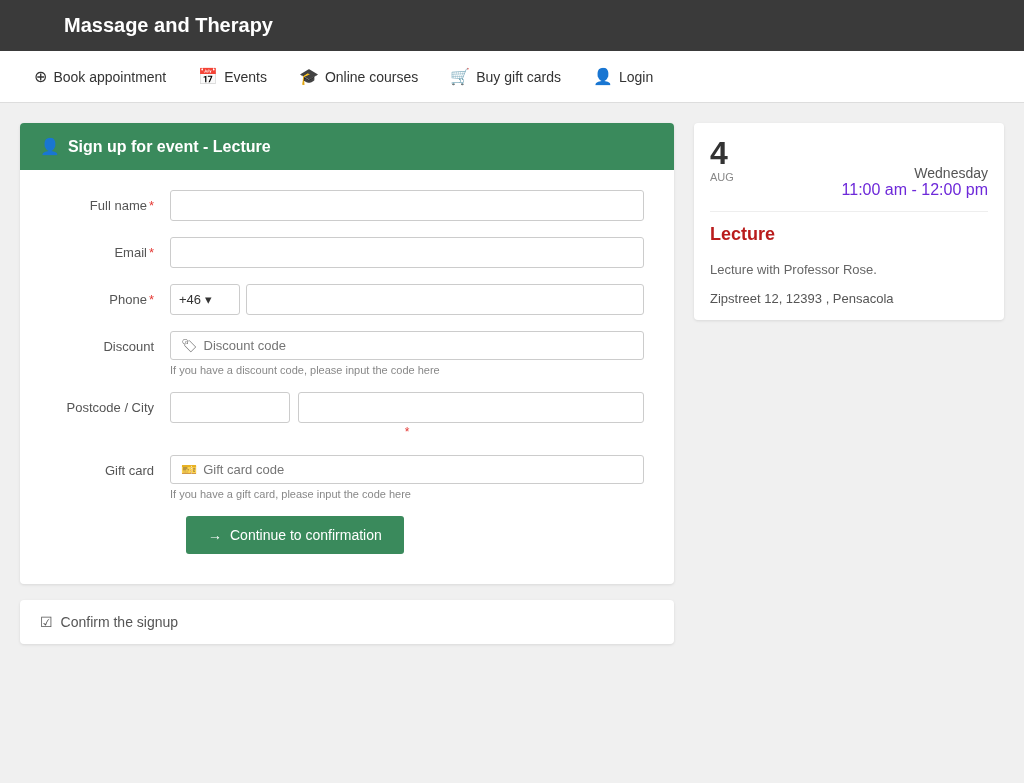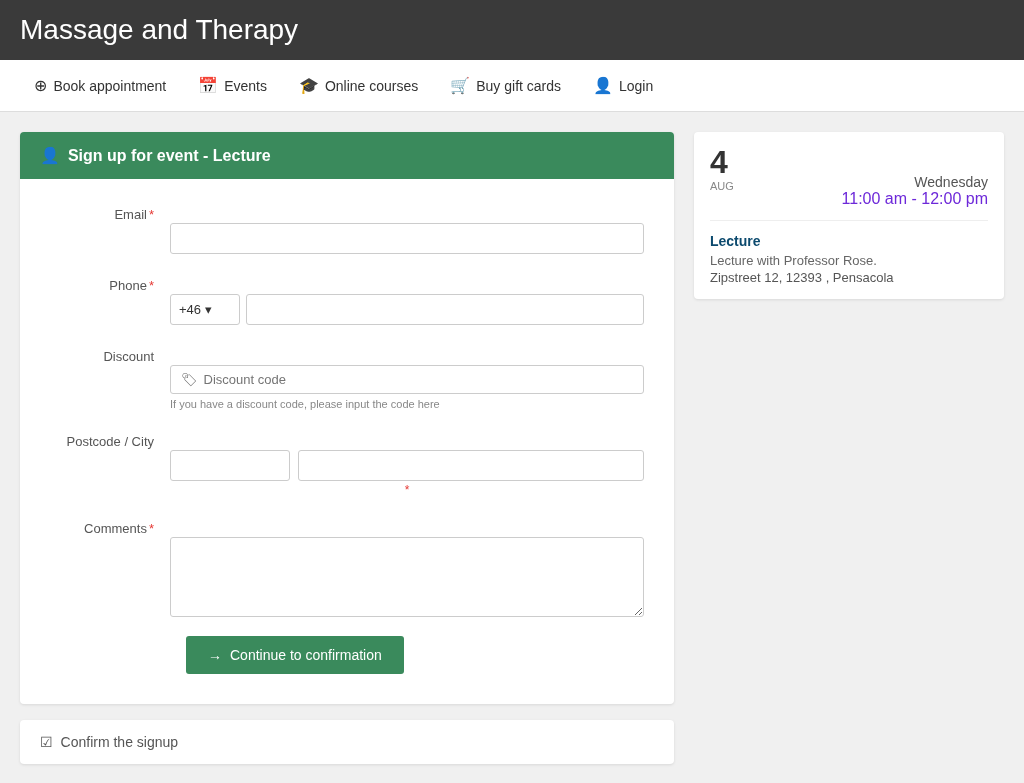--- a/index.html
+++ b/index.html
@@ -1,38 +1,38 @@
 <!DOCTYPE html>
 <html><head>
   <meta charset="utf-8">
   <style>
     * { box-sizing: border-box; margin: 0; padding: 0; }
     body { font-family: Arial, sans-serif; background: #f0f0f0; font-size: 14px; color: #333; }
 
     
     .header { background: #3a3a3a; color: #fff; padding: 14px 20px; }
-    .header h1 { font-size: 28px; font-weight: normal; }
+    .header h1 { font-size: 20px; font-weight: bold; margin-left: 44px; }
 
     
     .nav { background: #fff; border-bottom: 1px solid #ddd; padding: 0 20px; display: flex; align-items: center; gap: 4px; }
     .nav-item { display: flex; align-items: center; gap: 6px; padding: 16px 14px; color: #333; font-size: 14px; cursor: pointer; text-decoration: none; white-space: nowrap; }
     .nav-icon { font-size: 16px; }
 
     
     .main { display: flex; gap: 20px; padding: 20px; max-width: 1024px; margin: 0 auto; }
 
     
     .form-card { background: #fff; border-radius: 4px; flex: 1; overflow: hidden; box-shadow: 0 1px 3px rgba(0,0,0,0.1); }
     .form-header { background: #3a8a5c; color: #fff; padding: 14px 20px; display: flex; align-items: center; gap: 8px; font-size: 16px; font-weight: bold; }
     .form-body { padding: 20px 30px 30px; }
 
     .form-row { display: flex; align-items: flex-start; margin-bottom: 16px; }
     .form-label { width: 120px; min-width: 120px; text-align: right; padding-right: 16px; padding-top: 8px; font-size: 13px; color: #555; }
     .required-star { color: #e53935; margin-left: 2px; }
-    .form-control-wrap { flex: 1; margin-top: 24px; }
+    .form-control-wrap { flex: 1; }
     .form-input { width: 100%; border: 1px solid #ccc; border-radius: 3px; padding: 7px 10px; font-size: 13px; color: #333; outline: none; }
 
     
     .phone-wrap { display: flex; gap: 6px; }
     .phone-code { display: flex; align-items: center; border: 1px solid #ccc; border-radius: 3px; padding: 6px 8px; font-size: 13px; background: #fff; cursor: pointer; gap: 4px; min-width: 70px; }
     .phone-input { flex: 1; border: 1px solid #ccc; border-radius: 3px; padding: 7px 10px; font-size: 13px; outline: none; }
 
     
     .postcode-wrap { display: flex; gap: 8px; }
     .postcode-input { width: 120px; border: 1px solid #ccc; border-radius: 3px; padding: 7px 10px; font-size: 13px; outline: none; }
@@ -55,22 +55,22 @@
     .right-panel { width: 310px; min-width: 280px; }
 
     .date-card { background: #fff; border-radius: 4px; box-shadow: 0 1px 3px rgba(0,0,0,0.1); padding: 14px 16px; margin-bottom: 0; }
     .date-header { display: flex; align-items: flex-start; justify-content: space-between; border-bottom: 1px solid #eee; padding-bottom: 12px; margin-bottom: 12px; }
     .date-num { font-size: 32px; font-weight: bold; color: #333; line-height: 1; }
     .date-month { font-size: 11px; color: #888; text-transform: uppercase; margin-top: 2px; }
     .date-right { text-align: right; }
     .date-day { font-size: 14px; color: #555; margin-top: 28px; }
     .date-time { font-size: 16px; color: #6d28d9; }
 
-    .event-title { font-size: 14px; font-weight: bold; color: #0c4a6e; margin-bottom: 4px; }
-    .event-desc { font-size: 13px; color: #666; margin-bottom: 2px; }
+    .event-title { font-size: 18px; font-weight: bold; color: #b91c1c; margin-bottom: 17px; }
+    .event-desc { font-size: 13px; color: #666; margin-bottom: 14px; }
 
     .event-meta { display: flex; justify-content: space-between; align-items: center; margin-bottom: 12px; }
     .event-price { font-size: 14px; font-weight: bold; color: #333; }
     .event-spots { font-size: 13px; color: #555; }
 
     .event-address { font-size: 13px; color: #555; }
 
     
     .confirm-card { background: #fff; border-radius: 4px; box-shadow: 0 1px 3px rgba(0,0,0,0.1); padding: 14px 20px; margin-top: 0; display: flex; align-items: center; gap: 8px; color: #555; font-size: 14px; }
   </style>
@@ -108,20 +108,28 @@
 
   <div style="flex:1; display:flex; flex-direction:column; gap:16px;">
 
     <div class="form-card">
       <div class="form-header">
         <span>👤</span>
         <span>Sign up for event - Lecture</span>
       </div>
       <div class="form-body">
 
+        <div class="form-row">
+          <label class="form-label">
+            <span>Full name</span><span class="required-star">*</span>
+          </label>
+          <div class="form-control-wrap">
+            <input type="text" class="form-input" style="">
+          </div>
+        </div>
 
         <div class="form-row">
           <label class="form-label">
             <span>Email</span><span class="required-star">*</span>
           </label>
           <div class="form-control-wrap">
             <input type="email" class="form-input" style="">
           </div>
         </div>
 
@@ -160,29 +168,33 @@
           </label>
           <div class="form-control-wrap">
             <div class="postcode-wrap">
               <input type="text" class="postcode-input" style="">
               <input type="text" class="city-input" style="">
             </div>
             <div class="postcode-required">*</div>
           </div>
         </div>
 
-
-        <div class="form-row">
-          <label class="form-label">
-            <span>Comments</span><span class="required-star">*</span>
-          </label>
-          <div class="form-control-wrap">
-            <textarea class="textarea" style=""></textarea>
-          </div>
-        </div>
+        <div class="form-row">
+          <label class="form-label">
+            <span>Gift card</span>
+          </label>
+          <div class="form-control-wrap">
+            <div class="code-input-wrap">
+              <span class="code-tag-icon">🎫</span>
+              <input type="text" class="code-input-inner" placeholder="Gift card code" style="">
+            </div>
+            <div class="code-hint">If you have a gift card, please input the code here</div>
+          </div>
+        </div>
+
 
         <button class="btn-continue">
           <span>→</span>
           <span>Continue to confirmation</span>
         </button>
 
       </div>
     </div>
 
     <div class="confirm-card">

